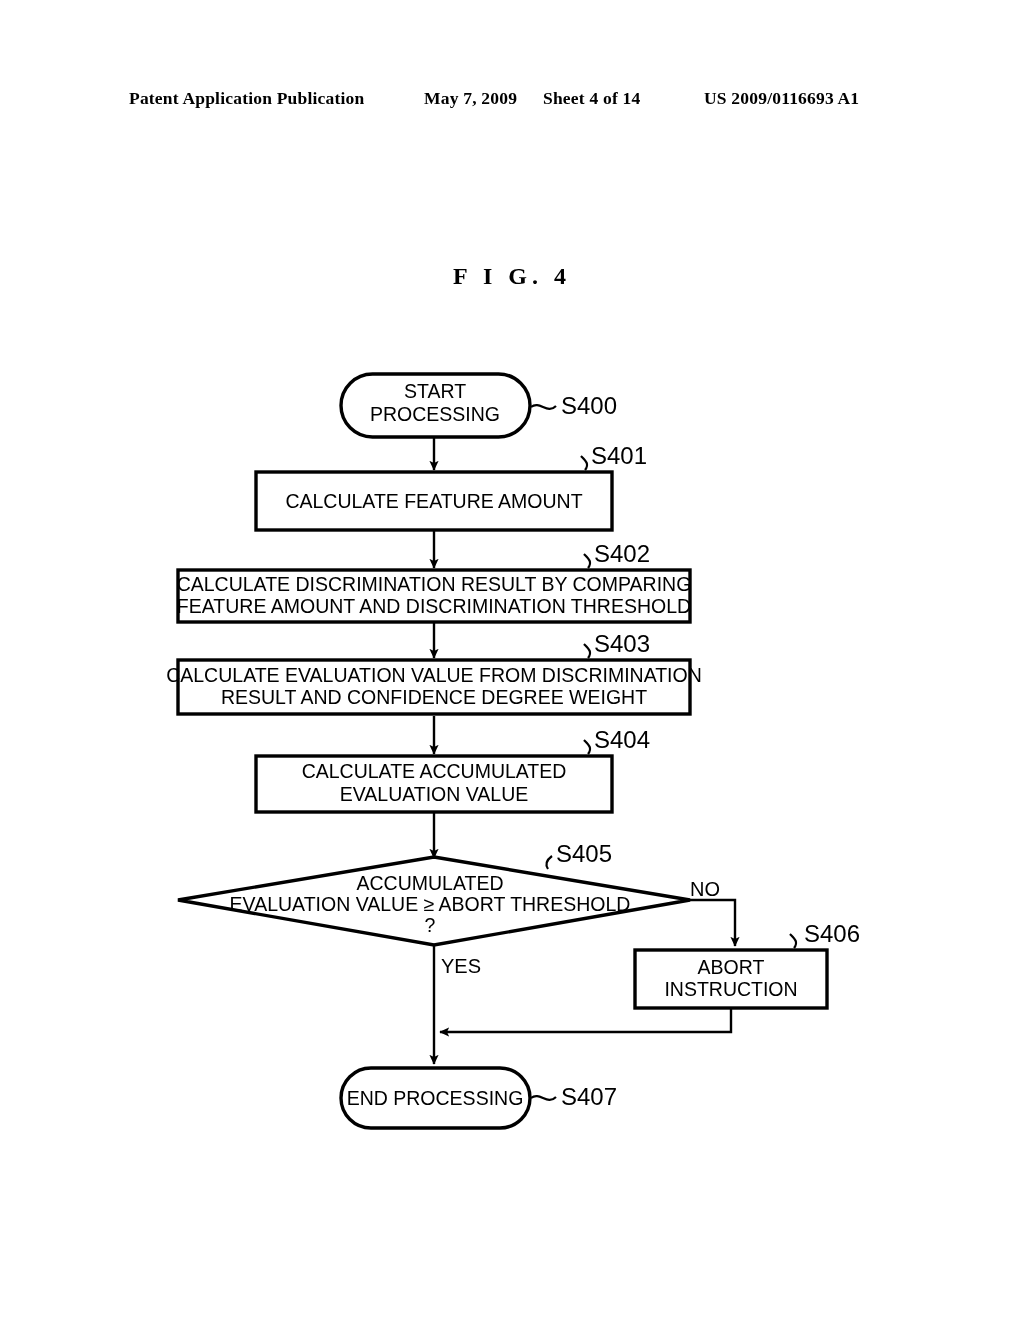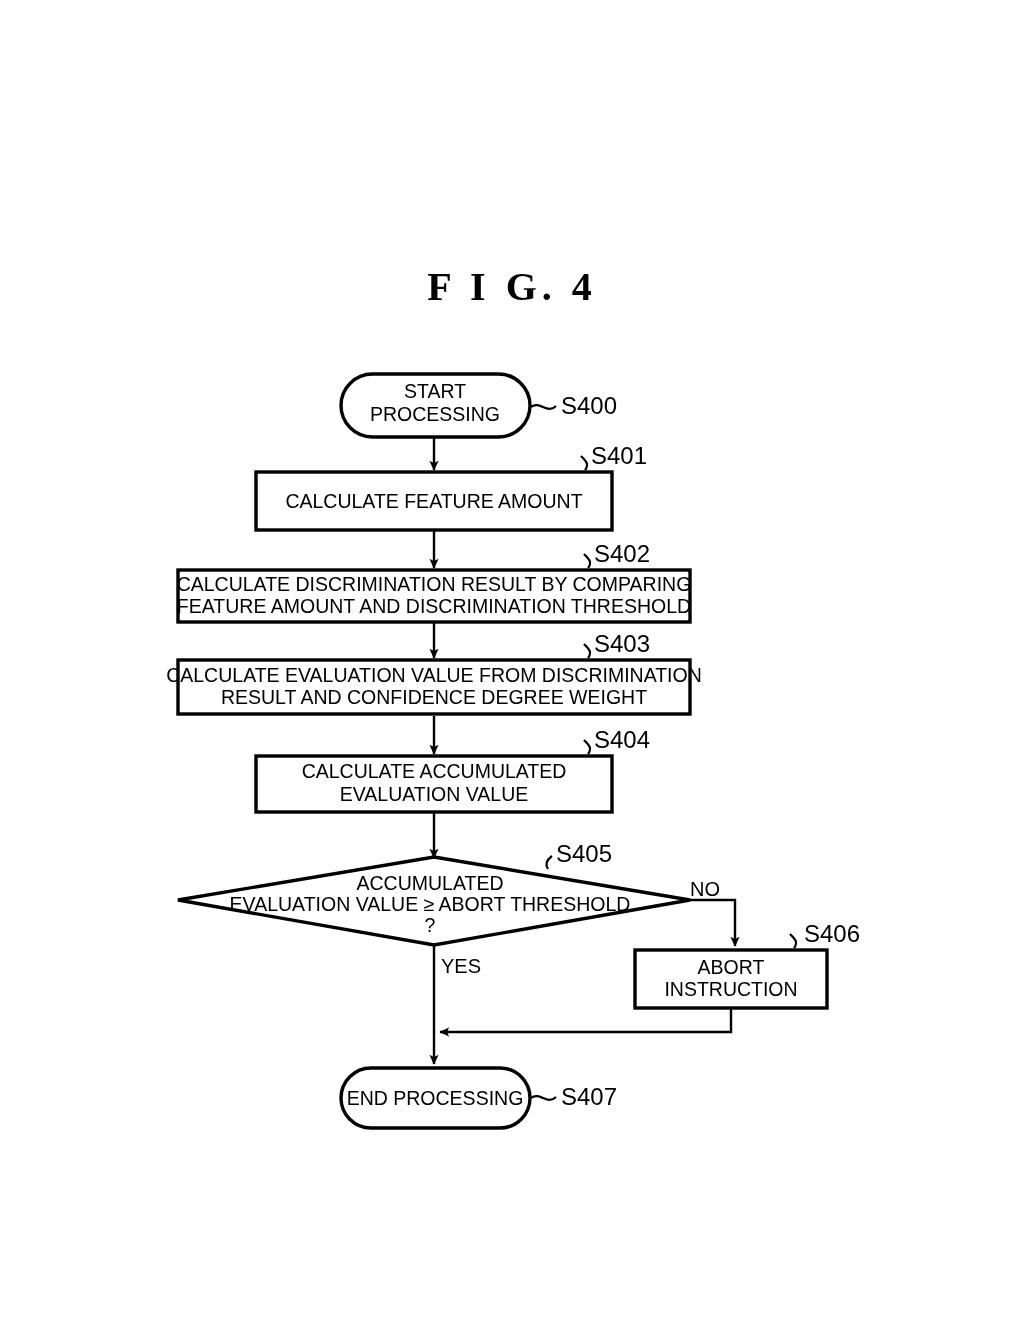--- a/index.html
+++ b/index.html
@@ -44,21 +44,21 @@
 
   
   .fig-title {
     position: absolute;
     left: 0;
     top: 263px;
     width: 1024px;
     text-align: center;
     font-family: "Liberation Serif", serif;
     font-weight: bold;
-    font-size: 40px;
+    font-size: 24px;
     letter-spacing: 5px;
   }
 
   
   svg.flow {
     position: absolute;
     left: 0;
     top: 0;
     width: 1024px;
     height: 1320px;
@@ -84,20 +84,26 @@
     stroke: #000000;
     stroke-width: 2.2;
     fill: none;
   }
 </style>
 </head>
 <body>
 
 <div class="page">
 
+  <div class="pub-header">
+    <span class="h-pub">Patent Application Publication</span>
+    <span class="h-date">May 7, 2009</span>
+    <span class="h-sheet">Sheet 4 of 14</span>
+    <span class="h-num">US 2009/0116693 A1</span>
+  </div>
 
   <div class="fig-title">F I G.  4</div>
 
   <svg class="flow" viewBox="0 0 1024 1320">
     <defs>
       <marker id="arrow" markerWidth="11" markerHeight="11" refX="9.2" refY="5.2" orient="auto" markerUnits="userSpaceOnUse">
         <path d="M0,0.6 L10,5.2 L0,9.8 L2.2,5.2 Z" fill="#000000"></path>
       </marker>
     </defs>
 

